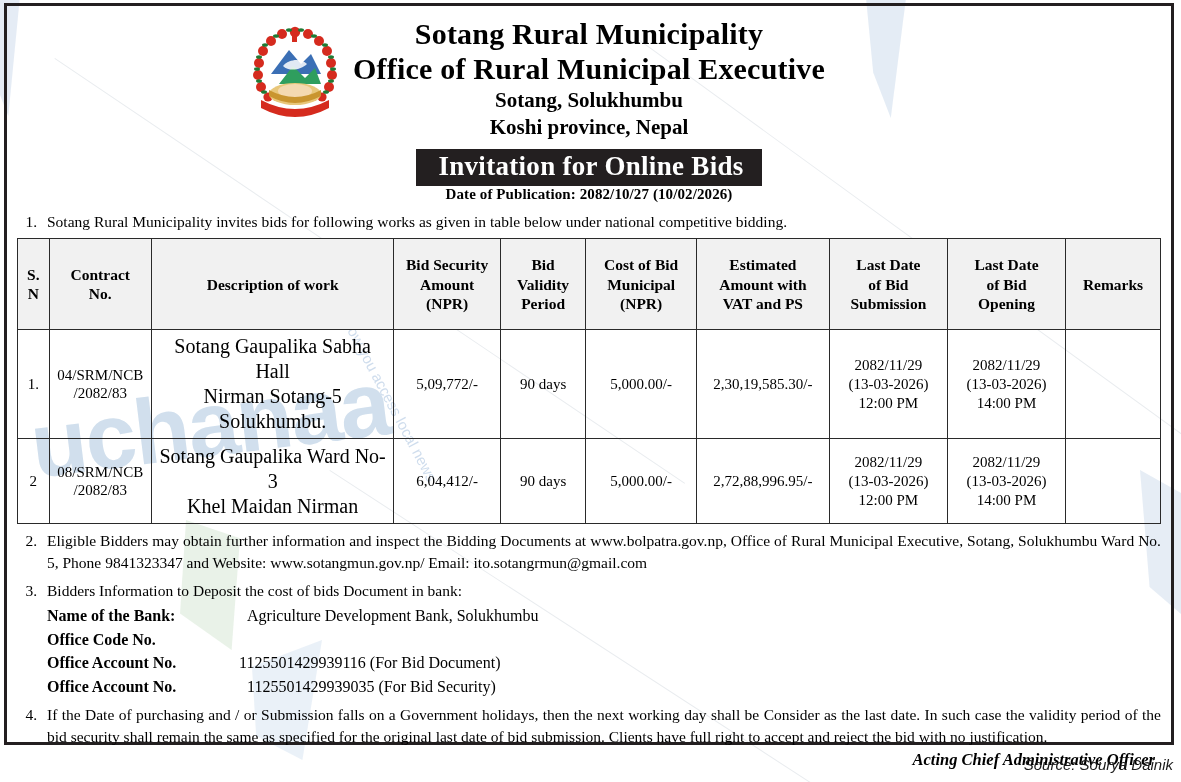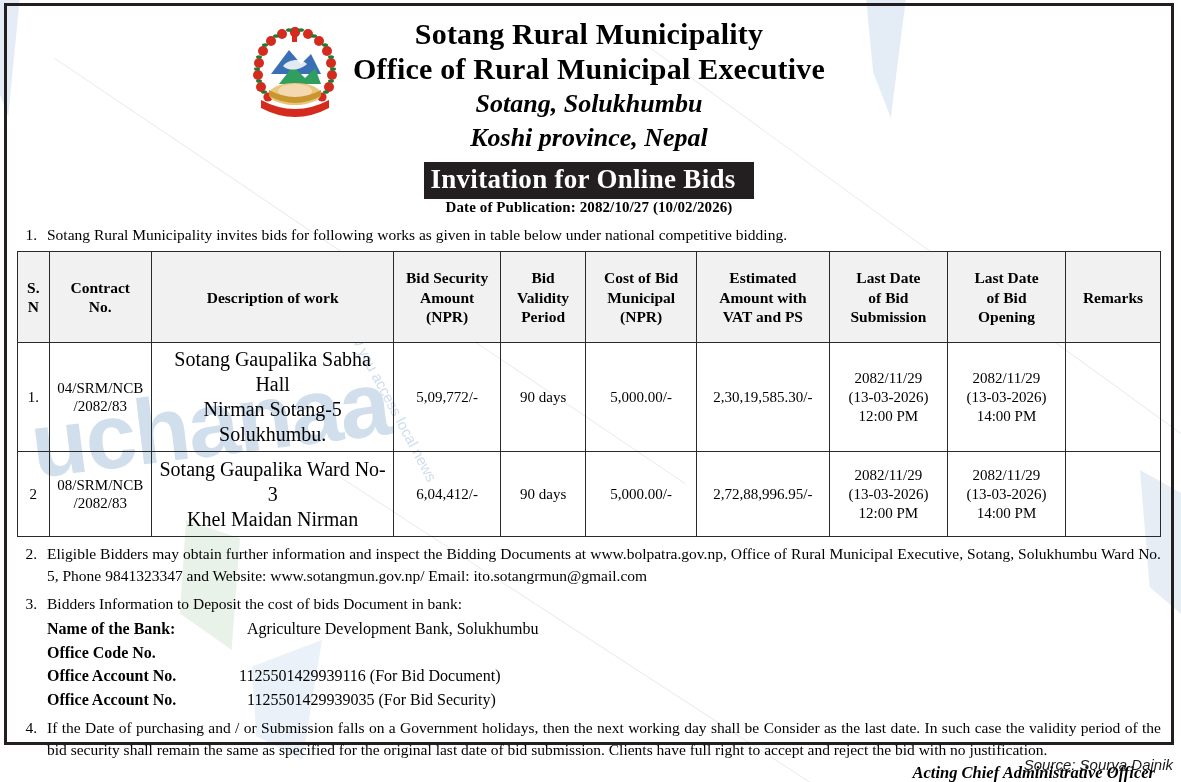--- a/index.html
+++ b/index.html
@@ -131,32 +131,31 @@
     line-height: 1.18;
     letter-spacing: .2px;
   }
   .org-line-2 {
     font-size: 30px;
     font-weight: 700;
     line-height: 1.18;
     letter-spacing: .2px;
   }
   .org-line-3, .org-line-4 {
-    font-size: 26px;
+    font-size: 21px;
     font-weight: 700;
     line-height: 1.3;
-    font-style: italic;
   }
   #title-banner {
     display: inline-block;
     background: #231f20;
     color: #ffffff;
     font-size: 27px;
     font-weight: 700;
-    padding: 2px 18px 4px 6px;
+    padding: 2px 18px 4px 22px;
     margin-top: 8px;
     letter-spacing: .3px;
   }
   #pub-date {
     font-size: 15px;
     font-weight: 700;
     letter-spacing: .1px;
   }
 
   

